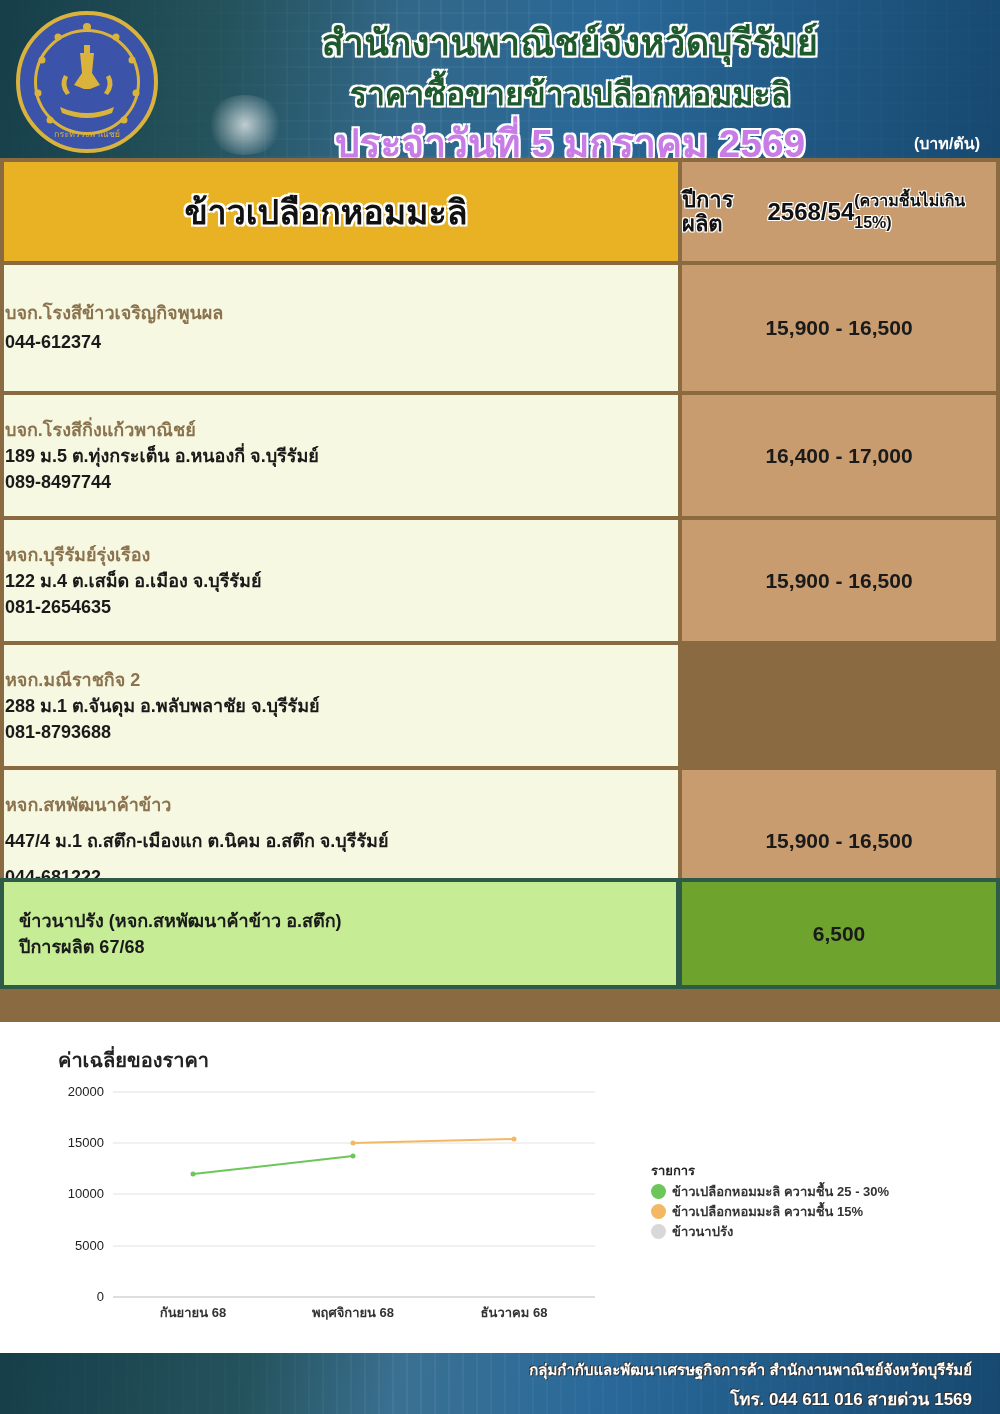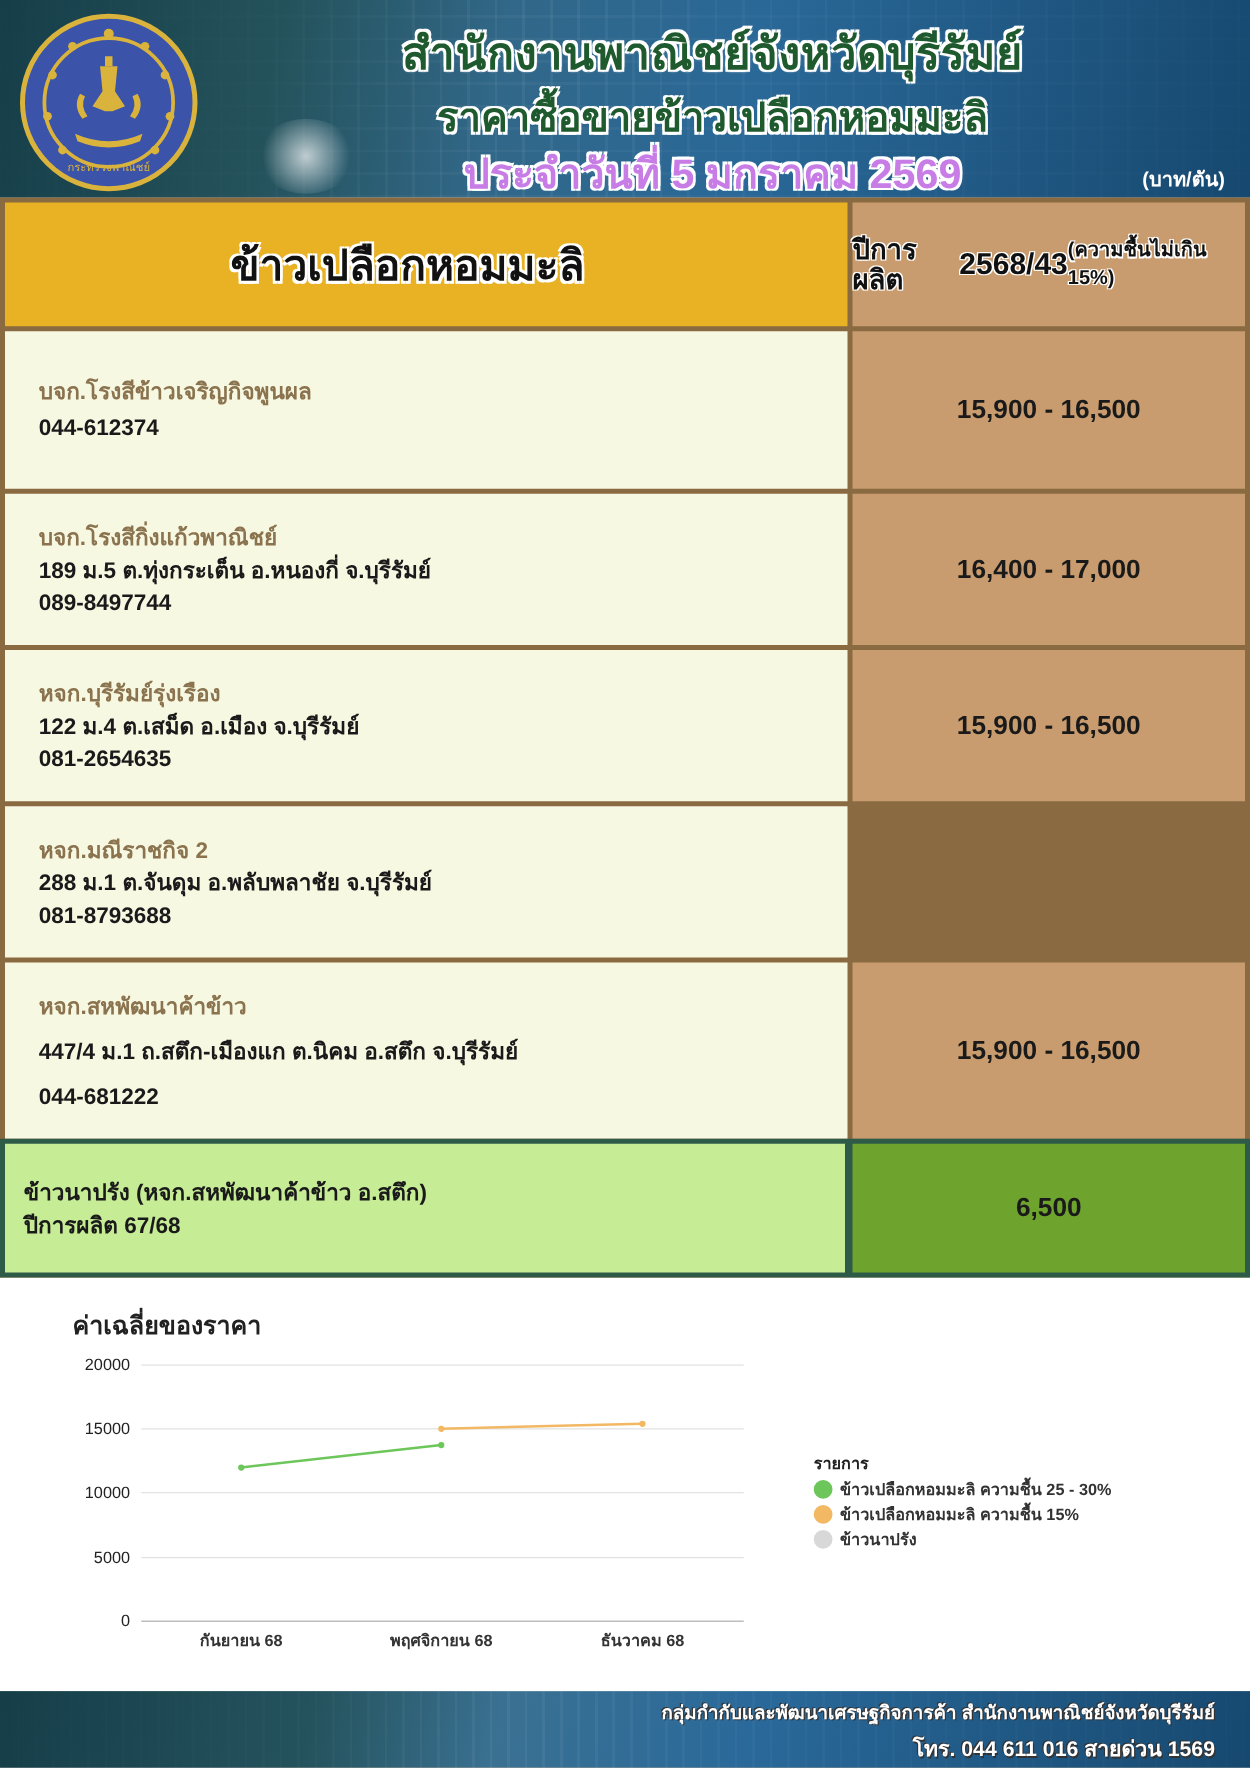--- a/index.html
+++ b/index.html
@@ -15,42 +15,42 @@
     background:radial-gradient(circle, rgba(255,255,255,0.7) 0%, rgba(255,255,255,0) 70%); }
   .logo { position:absolute; left:16px; top:11px; width:142px; height:142px; border-radius:50%;
     background:#3b53a8; border:4px solid #d9b33c; box-sizing:border-box; }
   .logo .ring { position:absolute; left:14px; top:14px; right:14px; bottom:14px; border-radius:50%;
     border:3px solid #d9b33c; }
   .logo svg { position:absolute; left:0; top:0; }
   .title1 { position:absolute; left:260px; top:14px; width:620px; text-align:center; font-size:36px; font-weight:bold;
     color:#1f5a2e; -webkit-text-stroke:0; text-shadow: 0 0 3px #fff, 0 0 3px #fff, 0 0 3px #fff, 2px 2px 0 #fff, -2px -2px 0 #fff, 2px -2px 0 #fff, -2px 2px 0 #fff; letter-spacing:0.5px; }
   .title2 { position:absolute; left:260px; top:68px; width:620px; text-align:center; font-size:32px; font-weight:bold;
     color:#1f5a2e; text-shadow: 2px 2px 0 #fff, -2px -2px 0 #fff, 2px -2px 0 #fff, -2px 2px 0 #fff; }
-  .title3 { position:absolute; left:300px; top:112px; width:540px; text-align:center; font-size:33px; font-weight:bold;
+  .title3 { position:absolute; left:300px; top:112px; width:540px; text-align:center; font-size:39px; font-weight:bold;
     color:#c77ce6; text-shadow: 2px 2px 0 #fff, -2px -2px 0 #fff, 2px -2px 0 #fff, -2px 2px 0 #fff; }
   .unit { position:absolute; right:20px; top:131px; font-size:16px; color:#ffffff; font-weight:bold; }
 
   .table { position:absolute; left:0; top:158px; width:1000px; height:864px; background:#8a6a40; }
   .cell { position:absolute; box-sizing:border-box; }
   .head-left { left:4px; top:4px; width:674px; height:99px; background:#e8b224; display:flex; align-items:center; justify-content:center; }
   .head-left span { font-size:34px; font-weight:bold; color:#111; text-shadow: 2px 2px 0 #fff, -2px -2px 0 #fff, 2px -2px 0 #fff, -2px 2px 0 #fff; margin-left:-30px; }
   .head-right { left:682px; top:4px; width:314px; height:99px; background:#c89c6e; display:flex; flex-direction:row; align-items:center; justify-content:center; color:#111; font-weight:bold; }
   .head-right .l1 { font-size:22px; line-height:24px; text-shadow:1px 1px 0 #fff,-1px -1px 0 #fff,1px -1px 0 #fff,-1px 1px 0 #fff; }
   .head-right .l2 { font-size:24px; line-height:24px; text-shadow:1px 1px 0 #fff,-1px -1px 0 #fff,1px -1px 0 #fff,-1px 1px 0 #fff; }
   .head-right .l3 { font-size:16px; line-height:22px; text-shadow:1px 1px 0 #fff,-1px -1px 0 #fff,1px -1px 0 #fff,-1px 1px 0 #fff; }
 
-  .row-left { left:4px; width:674px; background:#f7f8e2; padding-left:27px; display:flex; flex-direction:column; justify-content:center; }
+  .row-left { left:4px; width:674px; background:#f7f8e2; padding-left:1px; display:flex; flex-direction:column; justify-content:center; }
   .row-right { left:682px; width:314px; background:#c89c6e; display:flex; flex-direction:column; align-items:center; justify-content:center; }
   .name { font-size:18px; font-weight:bold; color:#8a734e; }
   .addr { font-size:18px; font-weight:bold; color:#1a1a1a; }
   .phone { font-size:18px; font-weight:bold; color:#1a1a1a; }
   .price { font-size:21px; font-weight:bold; color:#1a1a1a; }
   .change { font-size:20px; font-weight:bold; color:#2d6a2a; margin-top:6px; }
 
-  .green-row { position:absolute; left:0; top:911px; width:1000px; height:111px; background:#2e5a48; }
+  .green-row { position:absolute; left:0; top:878px; width:1000px; height:111px; background:#2e5a48; }
   .green-left { position:absolute; left:4px; top:4px; width:672px; height:103px; background:#c6ec96; padding-left:15px; box-sizing:border-box; display:flex; flex-direction:column; justify-content:center; }
   .green-right { position:absolute; left:682px; top:4px; width:314px; height:103px; background:#6ea42e; display:flex; align-items:center; justify-content:center; }
   .green-left div { font-size:18px; font-weight:bold; color:#1a1a1a; line-height:26px; }
 
   .chart-title { position:absolute; left:58px; top:1044px; font-size:20px; font-weight:bold; color:#222; }
   .ytick { position:absolute; width:60px; left:44px; text-align:right; font-size:13px; color:#222; }
   .xtick { position:absolute; top:1302px; font-size:13px; font-weight:bold; color:#333; width:140px; text-align:center; }
   .legend { position:absolute; left:651px; top:1160px; }
   .legend-title { font-size:13px; font-weight:bold; color:#222; margin-bottom:0; }
   .legend-item { display:flex; align-items:center; height:20px; font-size:13px; font-weight:bold; color:#333; }
@@ -96,21 +96,21 @@
   <div class="title3">ประจำวันที่ 5 มกราคม 2569</div>
   <div class="unit">(บาท/ตัน)</div>
 </div>
 
 <div class="table">
   <div class="cell head-left">
     <span>ข้าวเปลือกหอมมะลิ</span>
   </div>
   <div class="cell head-right">
     <div class="l1">ปีการผลิต</div>
-    <div class="l2">2568/43</div>
+    <div class="l2">2568/54</div>
     <div class="l3">(ความชื้นไม่เกิน 15%)</div>
   </div>
 
   <div class="cell row-left" style="top:107px;height:126px;">
     <div class="name" style="line-height:28px;">บจก.โรงสีข้าวเจริญกิจพูนผล</div>
     <div class="phone" style="line-height:30px;">044-612374</div>
   </div>
   <div class="cell row-right" style="top:107px;height:126px;">
     <div class="price">15,900 - 16,500</div>
   </div>

